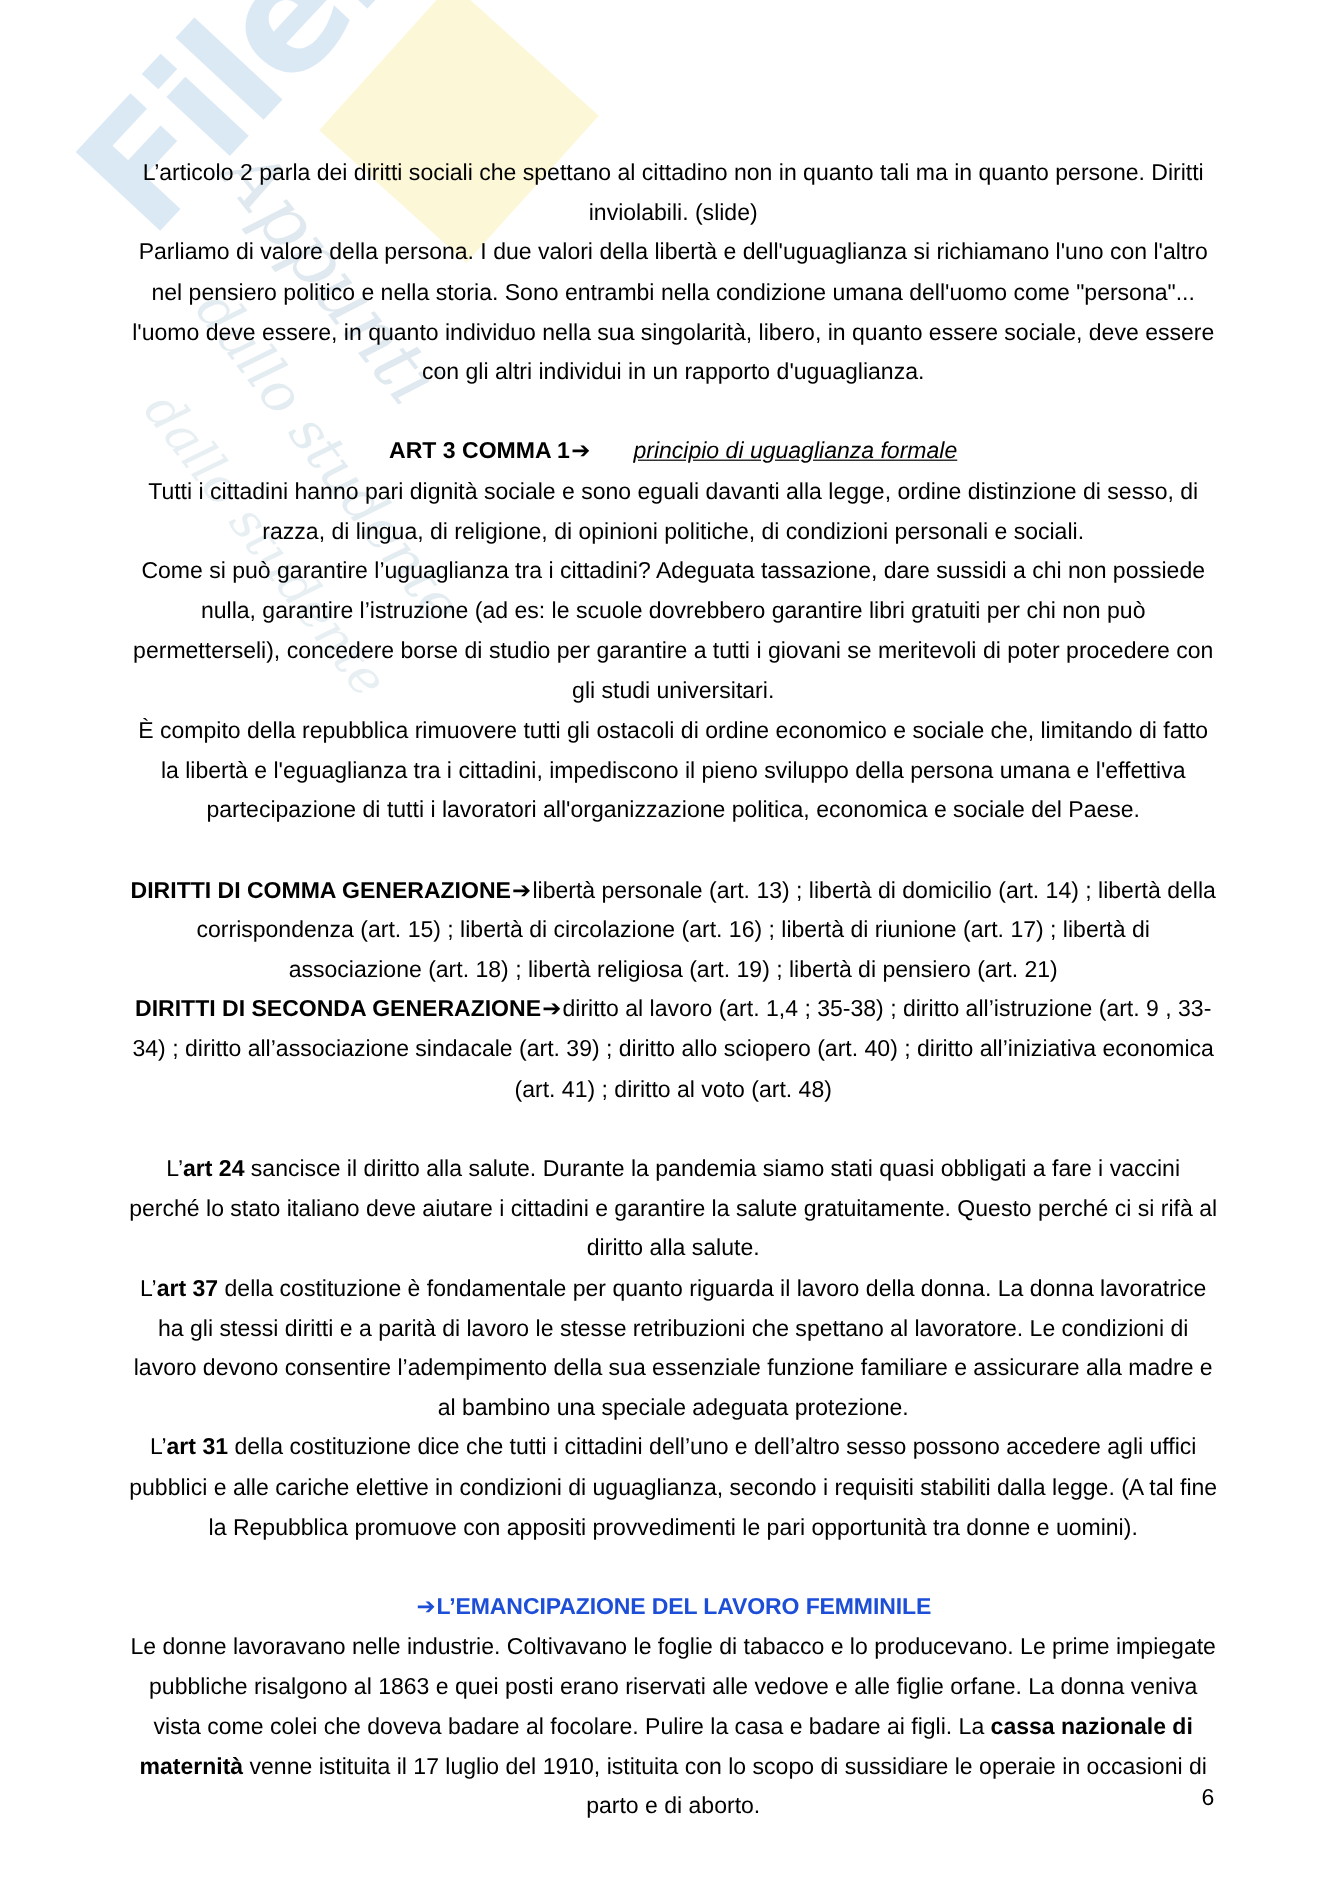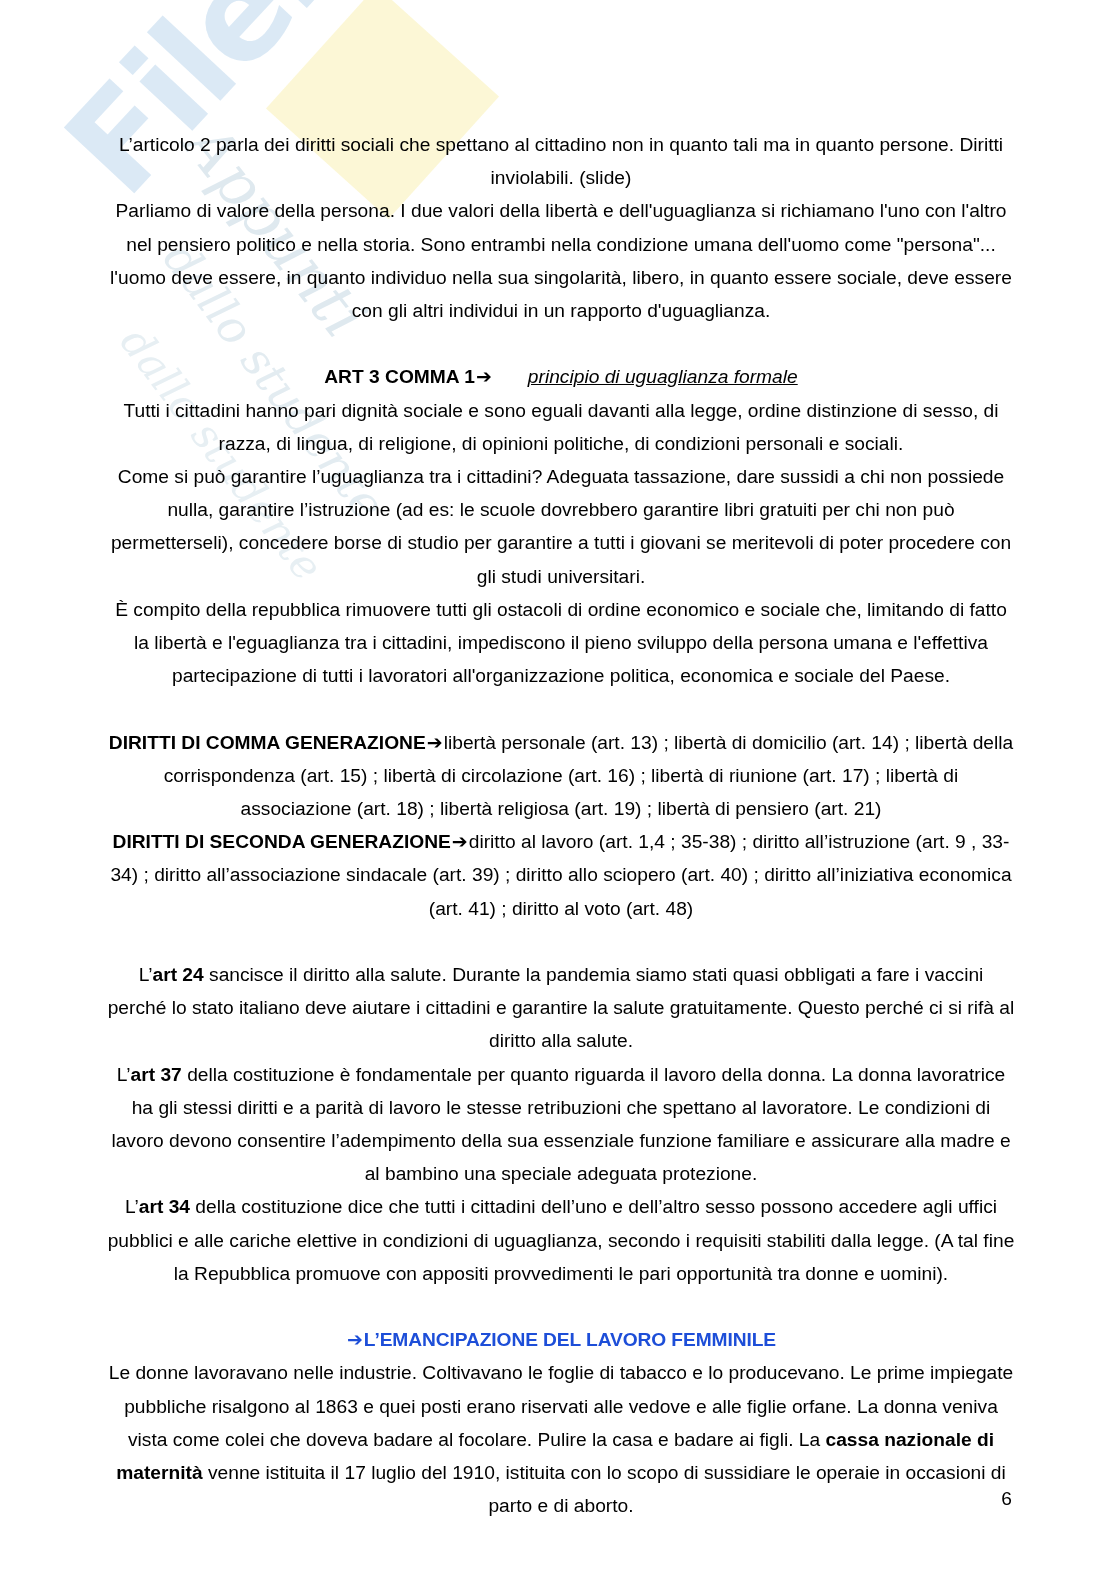--- a/index.html
+++ b/index.html
@@ -173,21 +173,21 @@
     <p class="para"><span class="b">DIRITTI DI COMMA GENERAZIONE</span><span class="arrow">➔</span><span>libertà personale (art. 13) ; libertà di domicilio (art. 14) ; libertà della corrispondenza (art. 15) ; libertà di circolazione (art. 16) ; libertà di riunione (art. 17) ; libertà di associazione (art. 18) ; libertà religiosa (art. 19) ; libertà di pensiero (art. 21)</span></p>
 
     <p class="para"><span class="b">DIRITTI DI SECONDA GENERAZIONE</span><span class="arrow">➔</span><span>diritto al lavoro (art. 1,4 ; 35-38) ; diritto all’istruzione (art. 9 , 33-34) ; diritto all’associazione sindacale (art. 39) ; diritto allo sciopero (art. 40) ; diritto all’iniziativa economica (art. 41) ; diritto al voto (art. 48)</span></p>
 
     <div class="spacer-line"></div>
 
     <p class="para"><span>L’</span><span class="b">art 24</span><span> sancisce il diritto alla salute. Durante la pandemia siamo stati quasi obbligati a fare i vaccini perché lo stato italiano deve aiutare i cittadini e garantire la salute gratuitamente. Questo perché ci si rifà al diritto alla salute.</span></p>
 
     <p class="para"><span>L’</span><span class="b">art 37</span><span> della costituzione è fondamentale per quanto riguarda il lavoro della donna. La donna lavoratrice ha gli stessi diritti e a parità di lavoro le stesse retribuzioni che spettano al lavoratore. Le condizioni di lavoro devono consentire l’adempimento della sua essenziale funzione familiare e assicurare alla madre e al bambino una speciale adeguata protezione.</span></p>
 
-    <p class="para"><span>L’</span><span class="b">art 34</span><span> della costituzione dice che tutti i cittadini dell’uno e dell’altro sesso possono accedere agli uffici pubblici e alle cariche elettive in condizioni di uguaglianza, secondo i requisiti stabiliti dalla legge. (A tal fine la Repubblica promuove con appositi provvedimenti le pari opportunità tra donne e uomini).</span></p>
+    <p class="para"><span>L’</span><span class="b">art 31</span><span> della costituzione dice che tutti i cittadini dell’uno e dell’altro sesso possono accedere agli uffici pubblici e alle cariche elettive in condizioni di uguaglianza, secondo i requisiti stabiliti dalla legge. (A tal fine la Repubblica promuove con appositi provvedimenti le pari opportunità tra donne e uomini).</span></p>
 
 
     <div class="spacer-line"></div>
 
     <p class="para heading-red"><span class="arrow">➔</span><span>L’EMANCIPAZIONE DEL LAVORO FEMMINILE</span></p>
 
     <p class="para"><span>Le donne lavoravano nelle industrie. Coltivavano le foglie di tabacco e lo producevano. Le prime impiegate pubbliche risalgono al 1863 e quei posti erano riservati alle vedove e alle figlie orfane. La donna veniva vista come colei che doveva badare al focolare. Pulire la casa e badare ai figli. La </span><span class="b">cassa nazionale di maternità</span><span> venne istituita il 17 luglio del 1910, istituita con lo scopo di sussidiare le operaie in occasioni di parto e di aborto.</span></p>
 
   </div>
 

